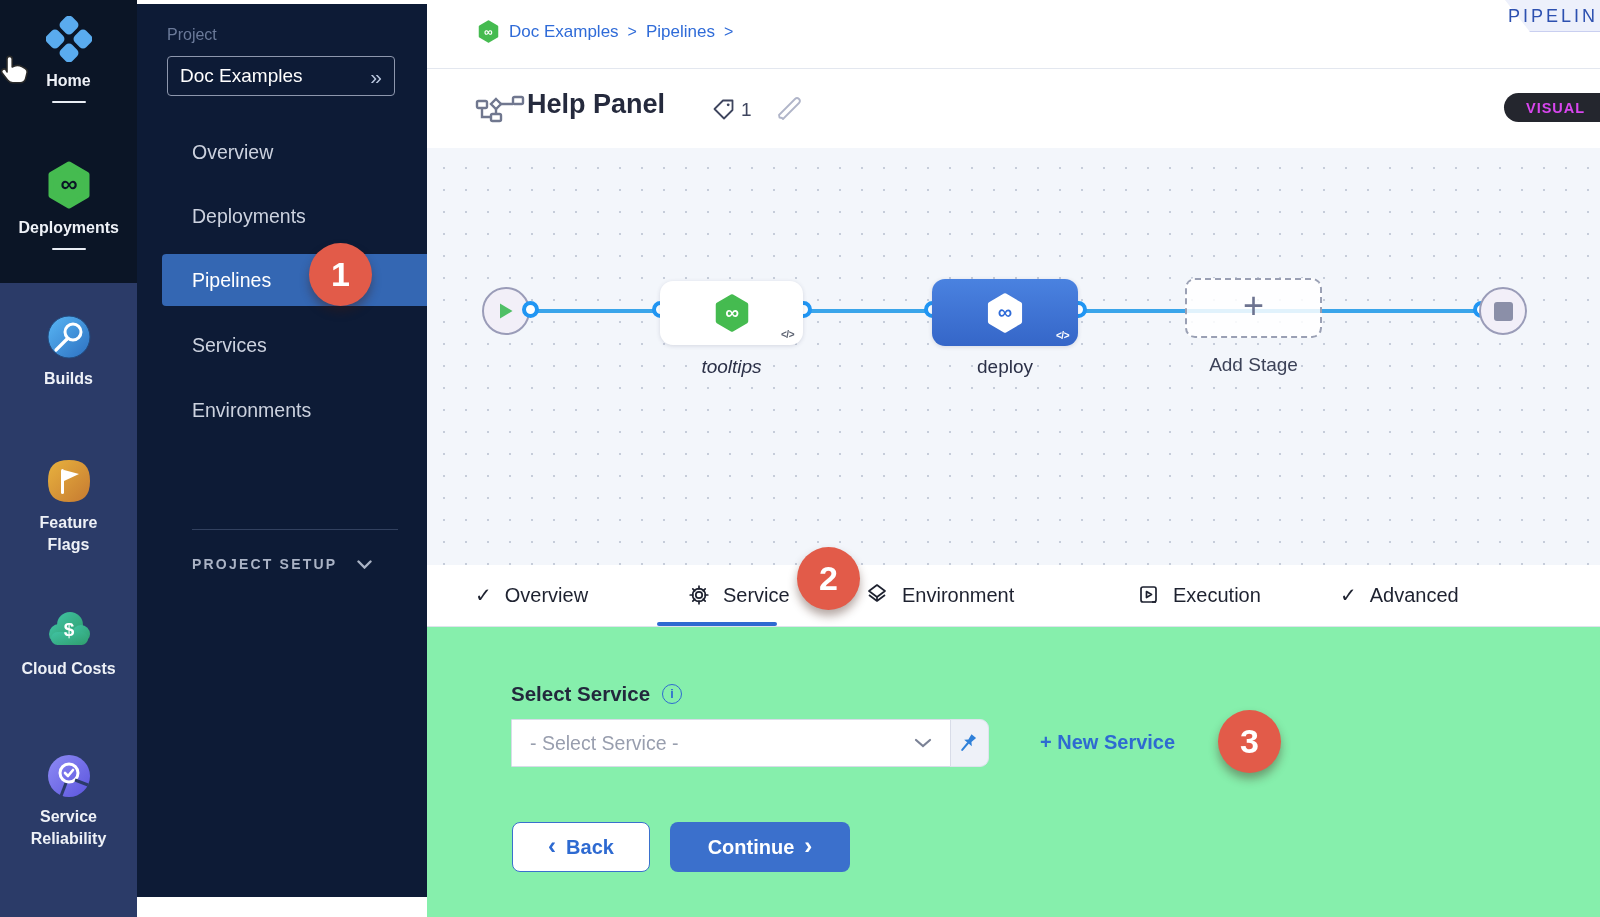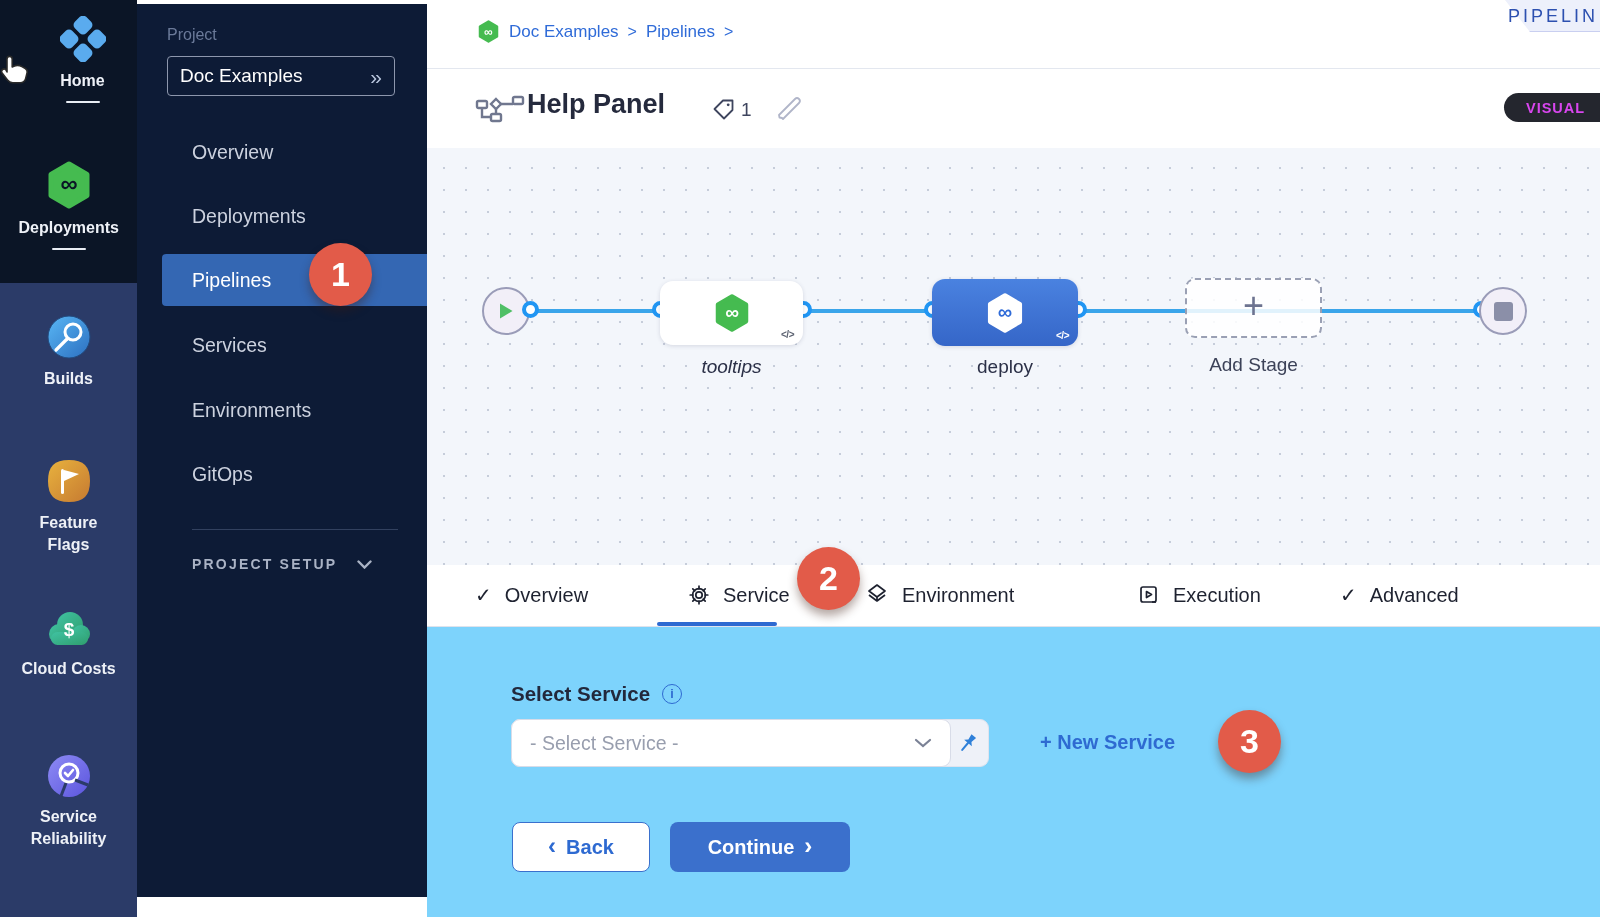--- a/index.html
+++ b/index.html
@@ -65,27 +65,27 @@
                background:rgba(255,255,255,.85); display:flex; align-items:center; justify-content:center; cursor:pointer; }
   .add-plus { font-size:36px; font-weight:300; color:#6d7390; line-height:0.8; margin-top:-4px; }
 
   
   .tabbar { position:absolute; left:0; top:565px; width:1173px; height:62px; background:#fff; border-bottom:1px solid #dfe3ec; }
   .tab { position:absolute; top:0; height:60px; display:flex; align-items:center; gap:13px; font-size:20px; color:#1e2230; cursor:pointer; }
   .tab .chk { font-size:20px; font-weight:700; }
   .tab-underline { position:absolute; left:230px; top:57px; width:120px; height:4px; background:#2e6ad1; border-radius:2px; }
 
   
-  .panel { position:absolute; left:0; top:627px; width:1173px; height:290px; background:#7dd3fc; }
+  .panel { position:absolute; left:0; top:627px; width:1173px; height:290px; background:#86efac; }
   .sel-label { position:absolute; left:84px; top:55px; display:flex; align-items:center; gap:12px; }
   .sel-label .txt { font-size:20.5px; font-weight:700; color:#22283c; }
   .info-circle { width:20px; height:20px; border-radius:50%; border:1.6px solid #2e6ad1; color:#2e6ad1; font-size:12.5px; font-weight:700;
                  display:flex; align-items:center; justify-content:center; cursor:pointer; }
   .dropdown-wrap { position:absolute; left:84px; top:92px; width:478px; height:48px; background:#eef1f8; border:1px solid #dfe3ee; border-radius:9px; }
-  .dropdown-field { position:absolute; left:-1px; top:-1px; width:440px; height:48px; background:#fff; border:1px solid #d8dce8; border-radius:9px;
+  .dropdown-field { position:absolute; left:-1px; top:-1px; width:440px; height:48px; background:#fff; border:1px solid #d8dce8; border-radius:1px;
                     display:flex; align-items:center; padding:0 18px; cursor:pointer; }
   .dd-placeholder { font-size:19.5px; color:#989eae; }
   .dd-chevron { margin-left:auto; }
   .pin-zone { position:absolute; right:0; top:0; width:40px; height:46px; display:flex; align-items:center; justify-content:center; cursor:pointer; }
   .new-service { position:absolute; left:613px; top:104px; font-size:20px; font-weight:700; color:#2e6ad1; cursor:pointer; }
   .btn { position:absolute; top:195px; height:50px; border-radius:8px; display:flex; align-items:center; justify-content:center; gap:10px;
          font-size:20px; font-weight:700; cursor:pointer; }
   .btn-back { left:85px; width:138px; background:#fff; border:1.5px solid #3a70cd; color:#2e6ad1; }
   .btn-continue { left:243px; width:180px; background:#3b70cc; border:none; color:#fff; }
   .btn .chev { font-size:24px; font-weight:700; margin-top:-3px; }
@@ -98,21 +98,21 @@
   .badge-3 { left:1218px; top:710px; }
 
   .cursor { position:absolute; left:-4px; top:52px; z-index:30; }
 </style>
 </head>
 <body>
 
 <nav class="rail">
   <div class="rail-top-dark"></div>
 
-  <div class="rail-item" style="top:16px;margin-left:14px;">
+  <div class="rail-item" style="top:16px;">
     <svg width="46" height="46" viewBox="0 0 46 46">
       <g fill="#5aabee">
         <rect x="15" y="1" width="16" height="16" rx="4.5" transform="rotate(45 23 9)"></rect>
         <rect x="1" y="15" width="16" height="16" rx="4.5" transform="rotate(45 9 23)"></rect>
         <rect x="29" y="15" width="16" height="16" rx="4.5" transform="rotate(45 37 23)"></rect>
         <rect x="15" y="29" width="16" height="16" rx="4.5" transform="rotate(45 23 37)"></rect>
       </g>
     </svg>
     <div class="lbl">Home</div>
     <div class="rail-underline"></div>
@@ -207,23 +207,20 @@
       <span>Deployments</span>
     </div>
   <div class="pmenu-item pm-2 active">
       <span>Pipelines</span>
     </div>
   <div class="pmenu-item pm-3">
       <span>Services</span>
     </div>
   <div class="pmenu-item pm-4">
       <span>Environments</span>
-    </div>
-  <div class="pmenu-item pm-5">
-      <span>GitOps</span>
     </div>
 
   <div class="pdivider"></div>
   <div class="psetup">
     <span class="txt">PROJECT SETUP</span>
     <svg width="15" height="9" viewBox="0 0 15 9">
       <polyline points="1.5,1.5 7.5,7.5 13.5,1.5" fill="none" stroke="#aab3c5" stroke-width="2.4" stroke-linecap="round"></polyline>
     </svg>
   </div>
 </nav>

